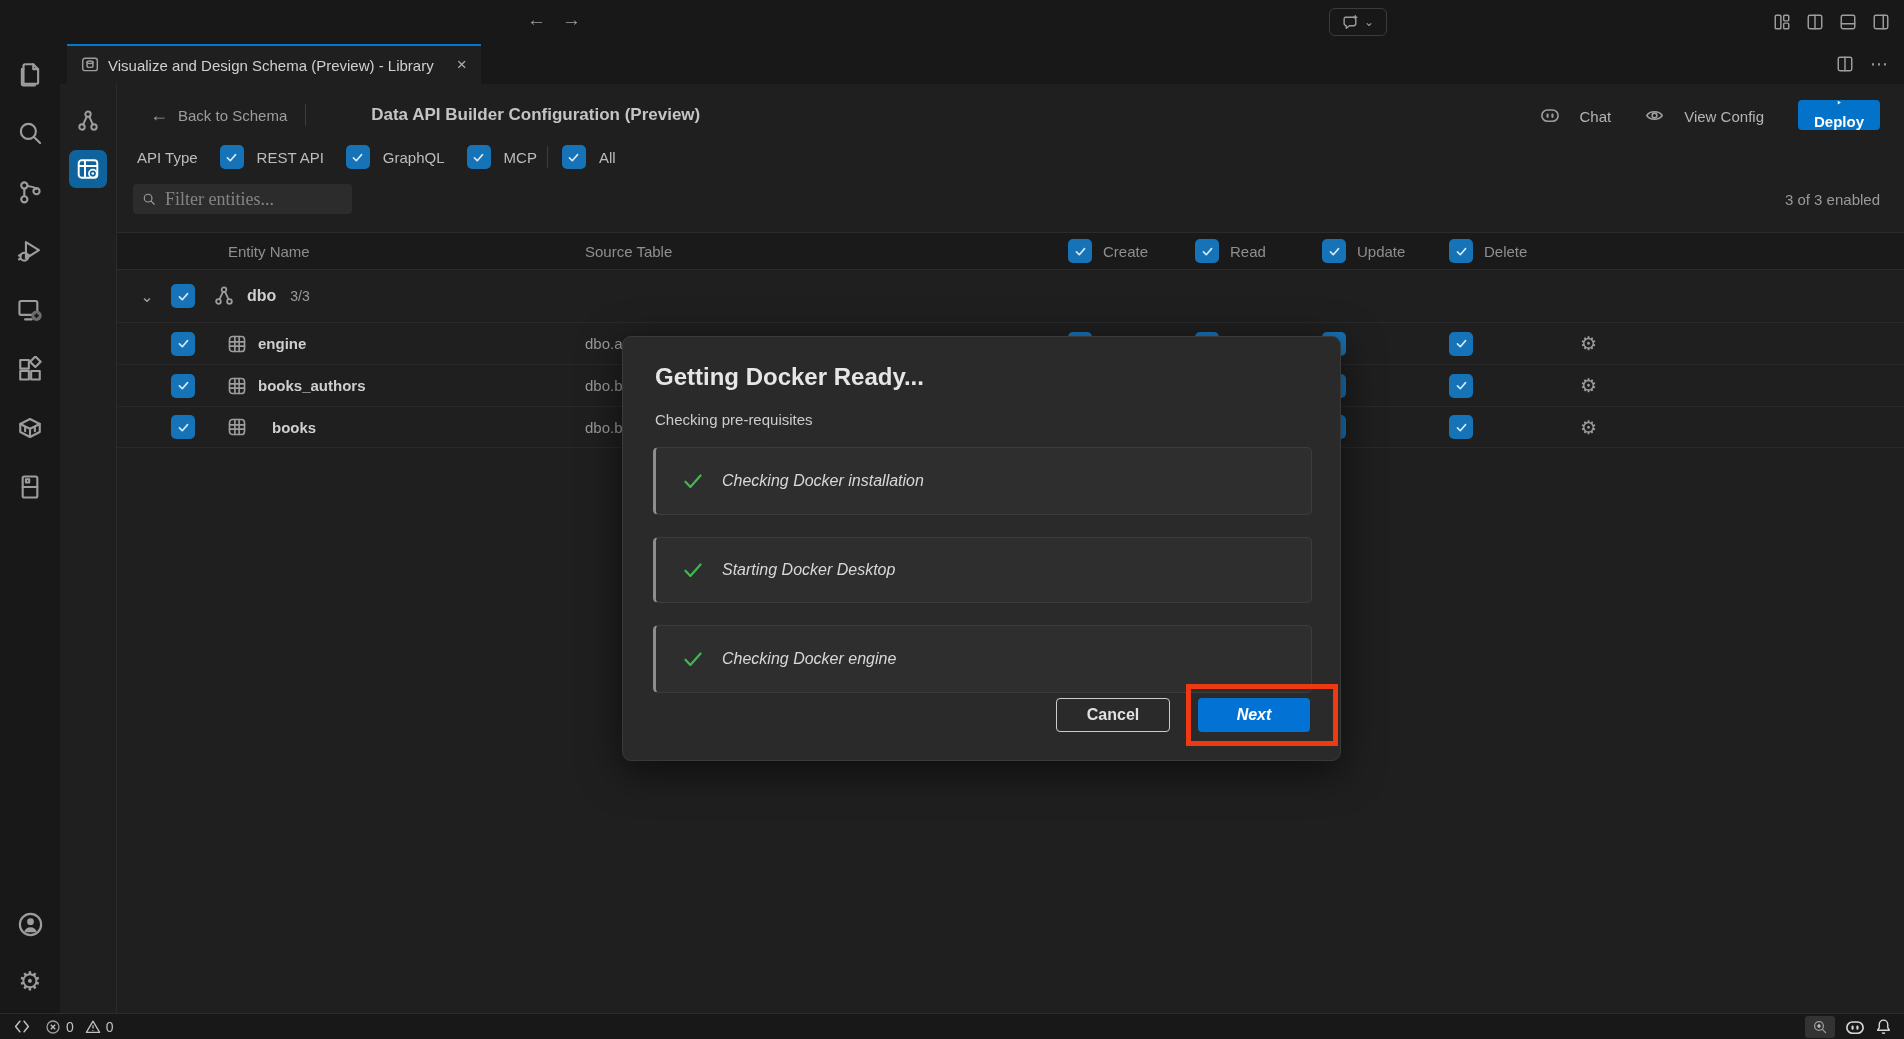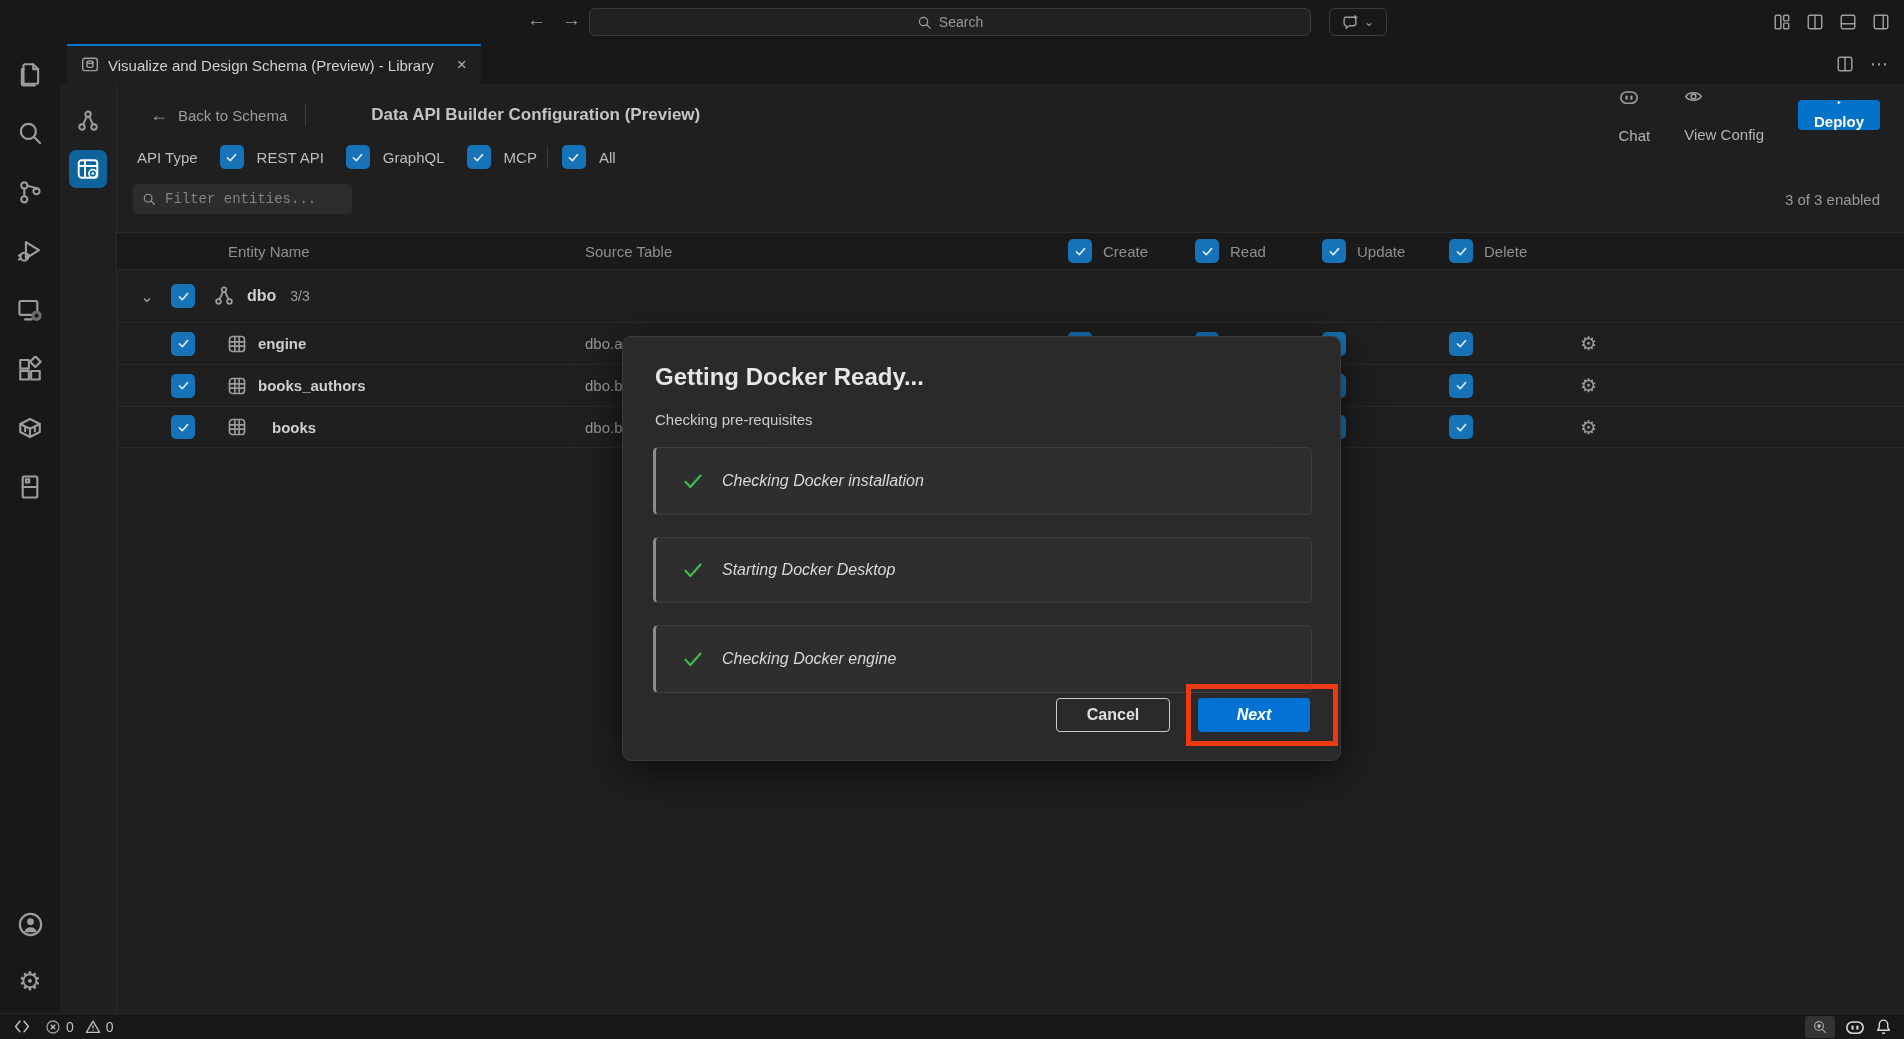--- a/index.html
+++ b/index.html
@@ -39,34 +39,34 @@
   .rail-item.active { background:#0e639c; }
 
   #panel { position:absolute; top:0; left:57px; width:1787px; height:929px; }
 
   
   #p-header { display:flex; align-items:center; height:38px; margin-top:12px; padding:0 24px 0 33px; }
   #back-link { display:flex; gap:10px; align-items:center; color:#9d9d9d; font-size:15px; }
   .vdiv { width:1px; height:22px; background:#3c3c3c; margin:0 18px; }
   #page-title { font-size:17px; font-weight:bold; color:#c4c4c4;margin-left:47px; }
   #hdr-actions { margin-left:auto; display:flex; align-items:center; gap:34px; }
-  .hdr-btn { display:flex; align-items:flex-start; gap:20px; color:#b4b4b4; font-size:15px;flex-direction:column; }
+  .hdr-btn { display:flex; align-items:flex-end; gap:20px; color:#b4b4b4; font-size:15px; }
   #deploy-btn { background:#0273c8; color:#ffffff; border-radius:4px; height:30px; padding:0 16px;
     display:flex; align-items:center; gap:8px; font-size:15px; font-weight:bold;flex-direction:column; }
 
   
   #api-row { display:flex; align-items:center; gap:4px; height:38px; margin-top:4px; padding-left:20px; font-size:15px; color:#bdbdbd; }
   .cb { width:24px; height:24px; border-radius:5px; background:#1673b8; display:flex; align-items:center; justify-content:center; flex:none; }
   .api-opt { display:flex; align-items:center; gap:13px; margin-left:18px; }
 
   
   #filter-row { display:flex; align-items:center; margin-top:8px; padding:0 24px 0 16px; }
   #filter-input { width:219px; height:30px; background:#2c2c2c; border:none; border-radius:4px;
-    color:#cccccc; font-size:14px; padding:0 10px 0 32px; outline:none;
-    font-family:Liberation Mono, monospace; }
+    color:#cccccc; font-size:18px; padding:0 10px 0 32px; outline:none;
+    font-family:Liberation Serif, serif; }
   #filter-wrap { position:relative; }
   #filter-wrap svg { position:absolute; left:9px; top:8px; }
   #filter-input::placeholder { color:#848484; }
   #enabled-summary { margin-left:auto; color:#9a9a9a; font-size:15px; }
 
   
   #table { margin-top:18px; }
   .trow { display:grid; grid-template-columns:463px 472px 127px 127px 127px 127px 127px 1fr; align-items:center; }
   #thead { height:38px; background:#1a1a1a; border-top:1px solid #2b2b2b; border-bottom:1px solid #2b2b2b; }
   .th { color:#8f8f8f; font-size:15px; }
@@ -107,27 +107,20 @@
   .sb-group { display:flex; align-items:center; gap:5px; }
   #sb-right { margin-left:auto; display:flex; align-items:center; gap:10px; padding-right:12px; }
   #zoom-indicator { background:#333333; border-radius:3px; width:30px; height:22px; display:flex; align-items:center; justify-content:center; }
 </style>
 </head>
 <body>
 
 <div id="titlebar">
   <span class="nav-arrow" style="left:527px">←</span>
   <span class="nav-arrow" style="left:562px">→</span>
-  <div id="search-box">
-    <svg width="15" height="15" viewBox="0 0 16 16">
-        <circle class="st" cx="7" cy="7" r="4.4"></circle>
-        <line class="st" x1="10.4" y1="10.4" x2="14" y2="14"></line>
-      </svg>
-    <span>Search</span>
-  </div>
   <div id="copilot-btn">
     <svg width="17" height="17" viewBox="0 0 16 16">
         <path class="st" d="M3 3h8a2 2 0 0 1 2 2v4a2 2 0 0 1-2 2H7l-3 2.5V11a2 2 0 0 1-2-2V5a2 2 0 0 1 1-2z"></path>
         <path class="st" d="M12.5 1.5v3M11 3h3"></path>
       </svg>
     <span style="font-size:12px">⌄</span>
   </div>
   <div id="tb-icons">
     <svg width="18" height="18" viewBox="0 0 16 16">
         <rect class="st" x="2" y="2" width="5" height="12" rx="1"></rect>

